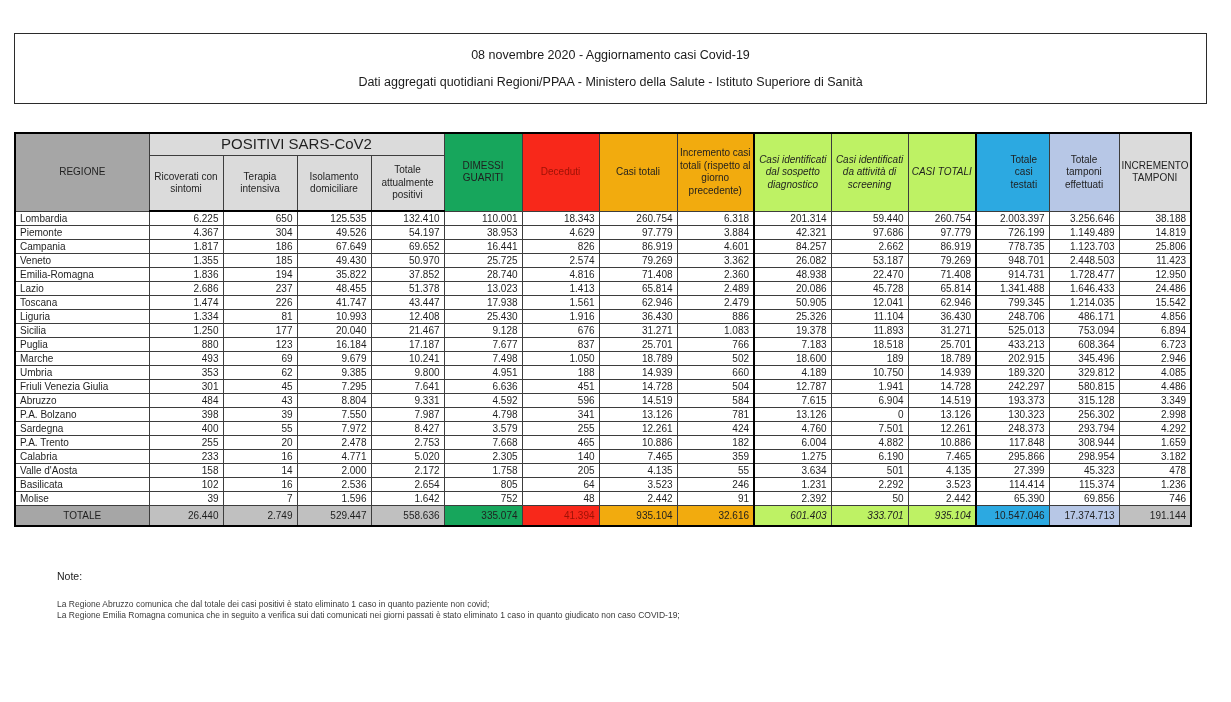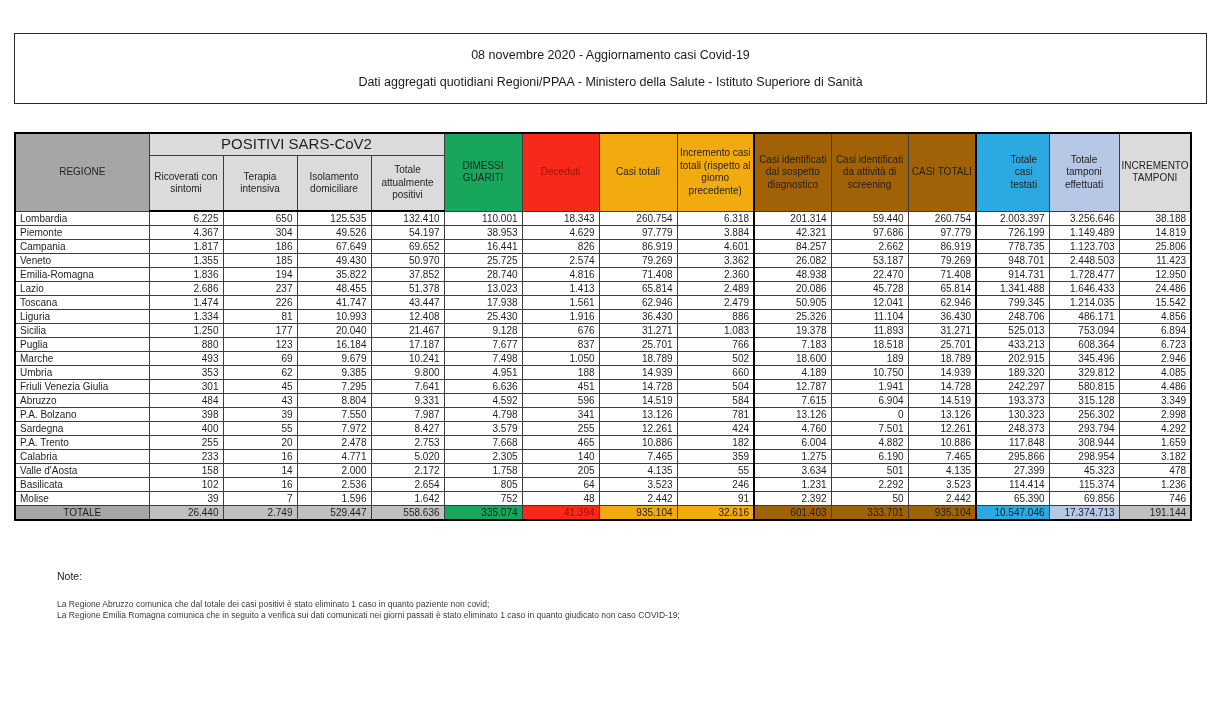--- a/index.html
+++ b/index.html
@@ -45,36 +45,36 @@
   thead th { text-align: center; vertical-align: middle; padding: 1px 2px; line-height: 1.25; }
   tr.group-row { height: 22px; }
   tr.sub-row { height: 56px; }
   tr.sub-row th, th.rowspan2 { border-bottom: 2px solid #000; }
 
   .bg-gray-dark  { background: #a6a6a6; }
   .bg-gray-light { background: #dbdbdb; }
   .bg-green  { background: #17a65c; }
   .bg-red    { background: #f8281a; }
   .bg-orange { background: #f2ab0e; }
-  .bg-yellow { background: #a16207; }
+  .bg-yellow { background: #bef264; font-style: italic; }
   .bg-blue   { background: #2ca9e1; padding-left: 24px; }
   .bg-lav    { background: #b7c7e6; }
   .bg-gray-total { background: #c0c0c0; }
 
   .bold { font-weight: bold; }
   .text-darkred { color: #9c1206; }
 
   .thick-left { border-left: 2px solid #000 !important; }
 
   tbody tr.data-row { height: 14px; }
   tbody td { background: #ffffff; padding: 0 4px; }
   td.region-cell { text-align: left; }
   td.num-cell { text-align: right; }
 
-  tr.total-row { height: 15px; font-weight: bold; }
+  tr.total-row { height: 21px; font-weight: bold; }
   tr.total-row td { padding: 0 4px; }
   tr.total-row td.label { text-align: center; }
   tr.total-row td.num { text-align: right; }
 
   .notes {
     position: absolute;
     left: 16px; top: 570px;
     width: 1190px;
     margin-left: 41px;
   }

